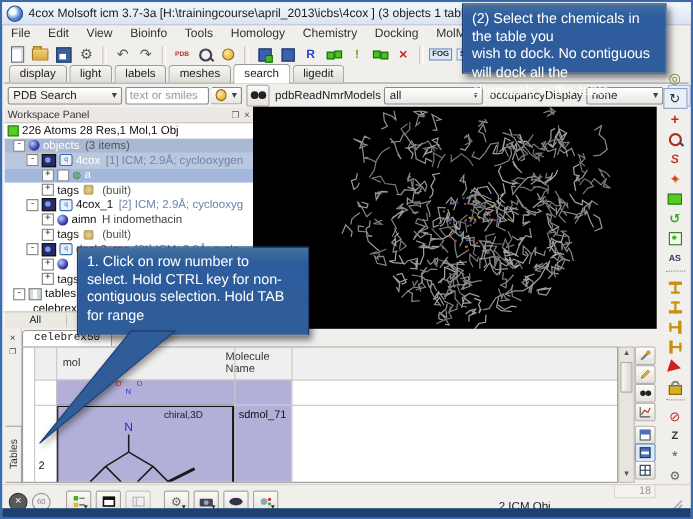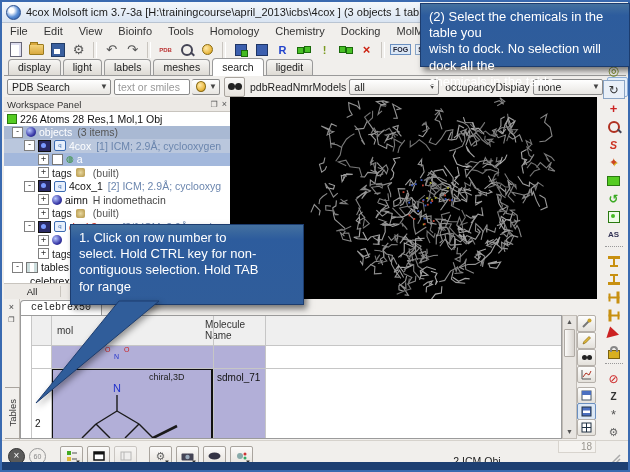--- a/index.html
+++ b/index.html
@@ -820,26 +820,26 @@
     </div>
 
     <span class="abs" style="left:400px;top:14px;width:150px;text-align:center;font-size:10.5px;color:#222">2 ICM Obj</span>
     <svg class="abs" style="left:608px;top:12px" width="12" height="12">
       <path d="M10 2 L2 10 M10 6 L6 10 M10 10 L9 11" stroke="#aaa" stroke-width="1.5"></path>
     </svg>
   </div>
 
   <div id="bottomband" class="abs"></div>
 
-  <div class="callout" style="left:418px;top:1px;width:210px;height:64px">
+  <div class="callout" style="left:418px;top:1px;width:186px;height:64px">
     <div>(2) Select the chemicals in the table you</div>
-    <div>wish to dock. No selection will dock all the</div>
+    <div>wish to dock. No contiguous will dock all the</div>
     <div>chemicals in the table.</div>
   </div>
-  <div class="callout" style="left:68px;top:222px;width:234px;height:81px">
+  <div class="callout" style="left:68px;top:222px;width:211px;height:81px">
     <div>1. Click on row number to</div>
     <div>select. Hold CTRL key for non-</div>
     <div>contiguous selection. Hold TAB</div>
     <div>for range</div>
   </div>
   <svg class="abs" style="left:20px;top:297px;z-index:50;filter:drop-shadow(2px 3px 3px rgba(0,0,0,.4))" width="145" height="110">
     <polygon points="97,2 137,2 14,104" fill="#305d9a" stroke="#1c3c6e" stroke-width="1"></polygon>
   </svg>
 
 </div>

